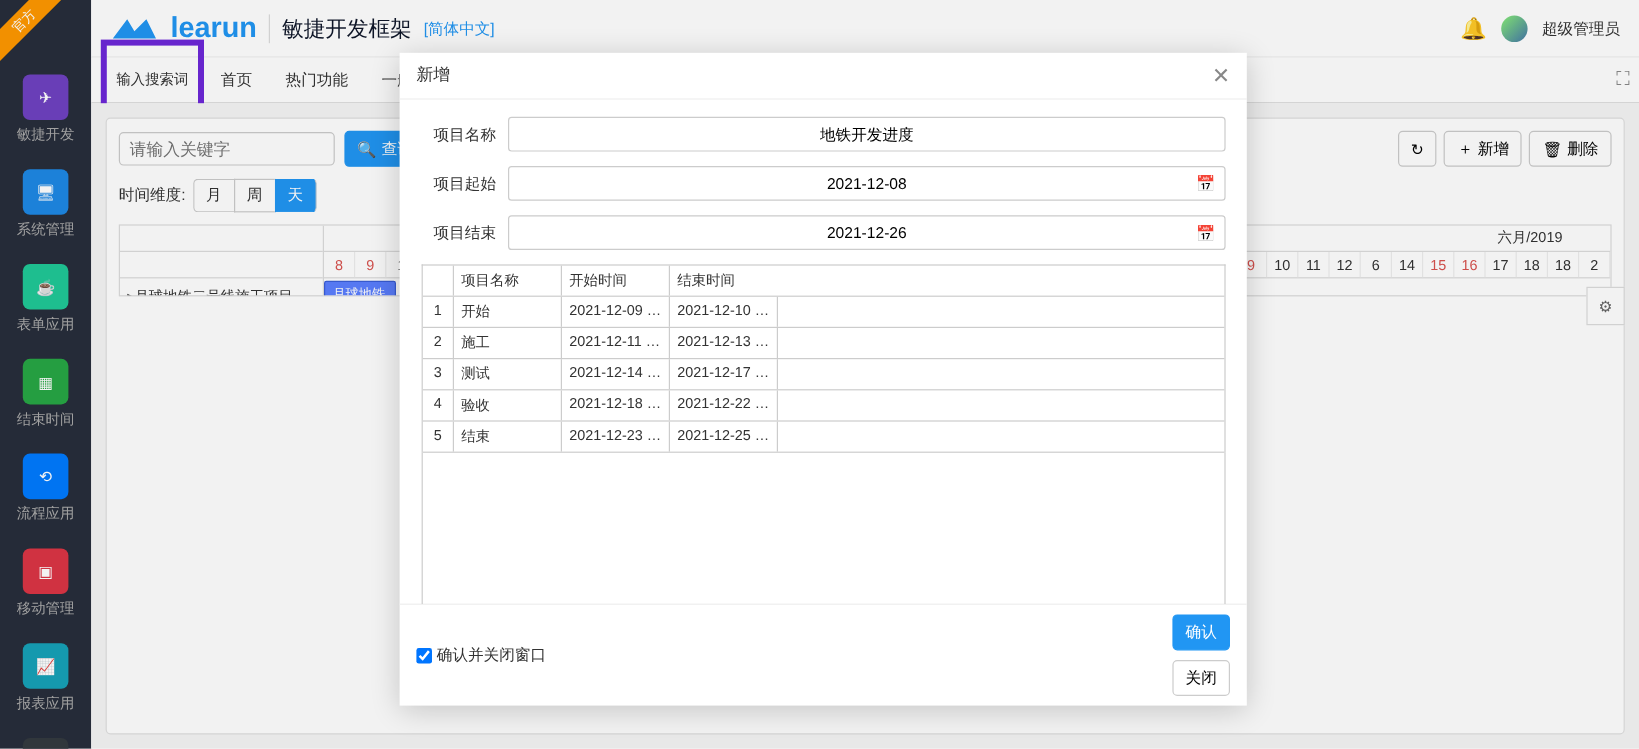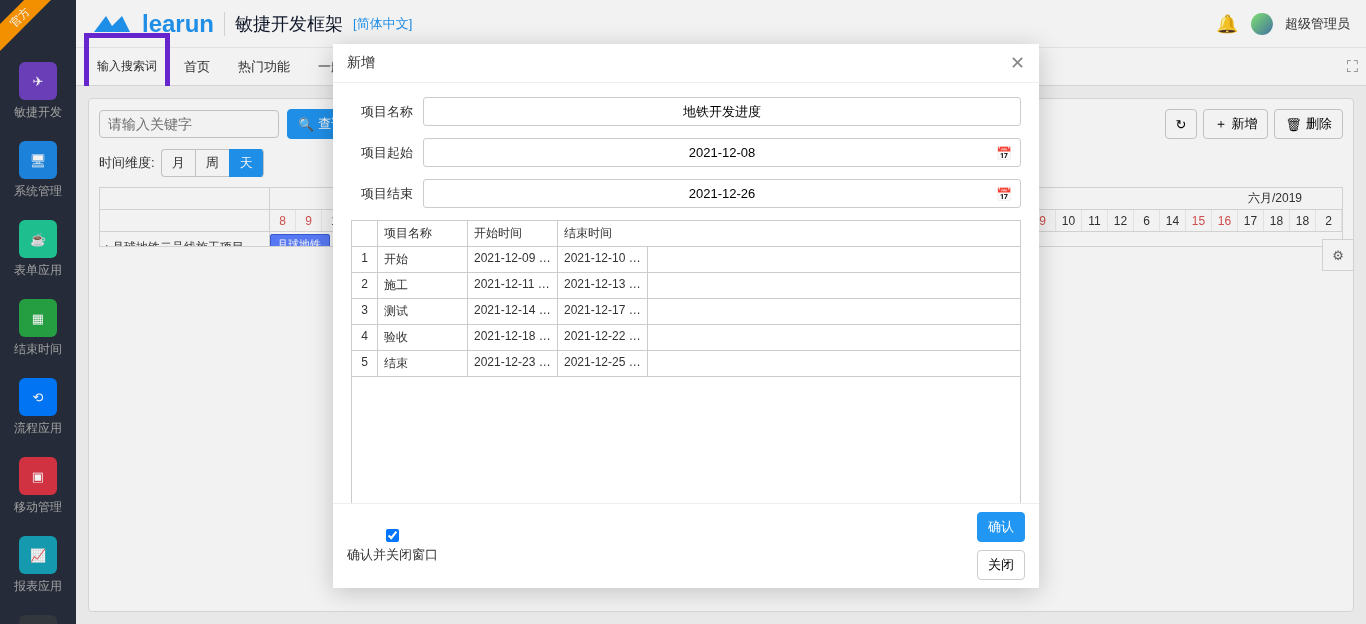--- a/index.html
+++ b/index.html
@@ -91,21 +91,21 @@
     .mt-cell { border-right: 1px solid #ccc; padding: 4px 6px; font-size: 12px; overflow: hidden; white-space: nowrap; text-overflow: ellipsis; }
     .mt-cell:last-child { border-right: none; }
     .c-num { width: 26px; text-align: center; }
     .c-name { width: 90px; }
     .c-start { width: 90px; }
     .c-end { width: 90px; }
     .c-remark { flex: 1; }
     .mt-blank { height: 168px; border: 1px solid #ccc; border-top: none; }
     
     .modal-footer { border-top: 1px solid #eee; padding: 8px 14px; display: flex; align-items: center; gap: 8px; }
-    .chk-wrap { display: flex; align-items: center; gap: 4px; font-size: 13px; flex-direction: column; }
+    .chk-wrap { display: flex; align-items: center; gap: 4px; font-size: 13px; }
     .footer-btns { margin-left: auto; display: flex; gap: 8px; flex-direction: column; }
   </style>
 </head>
 <body>
 
 <div class="corner-badge">
   <div class="corner-badge-inner">官方</div>
 </div>
 
 <div class="sidebar">

